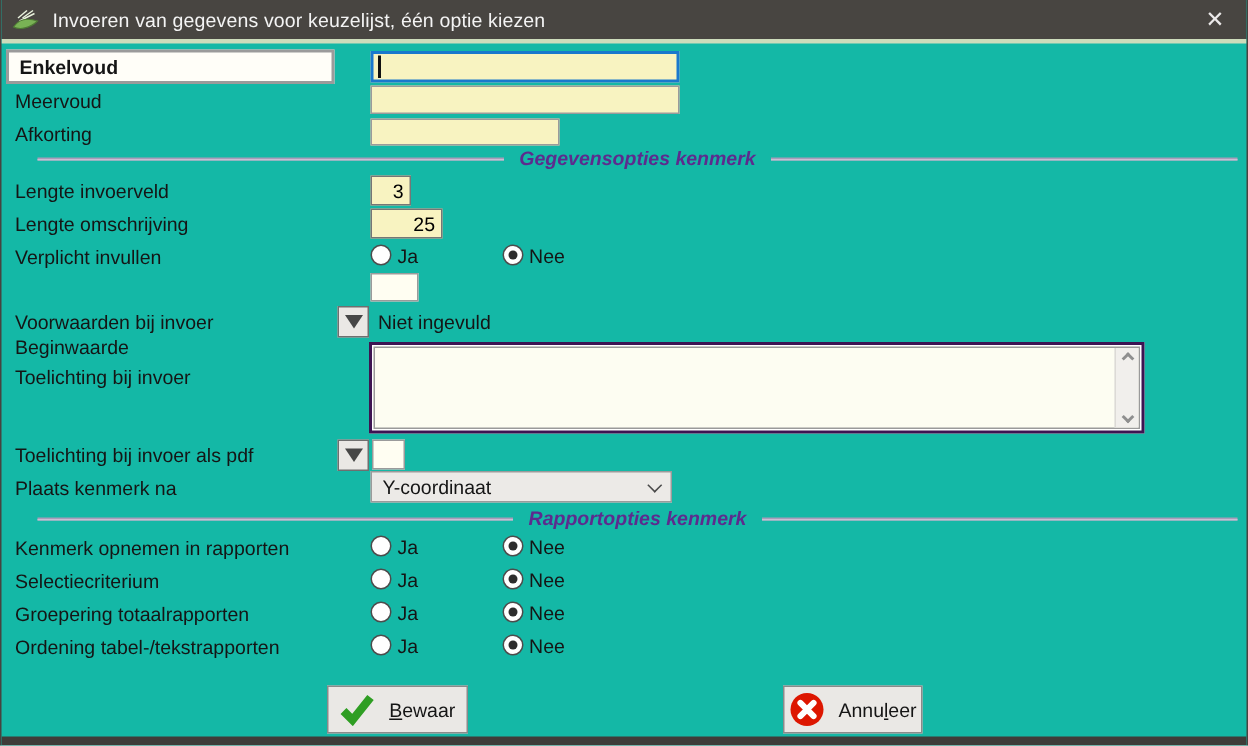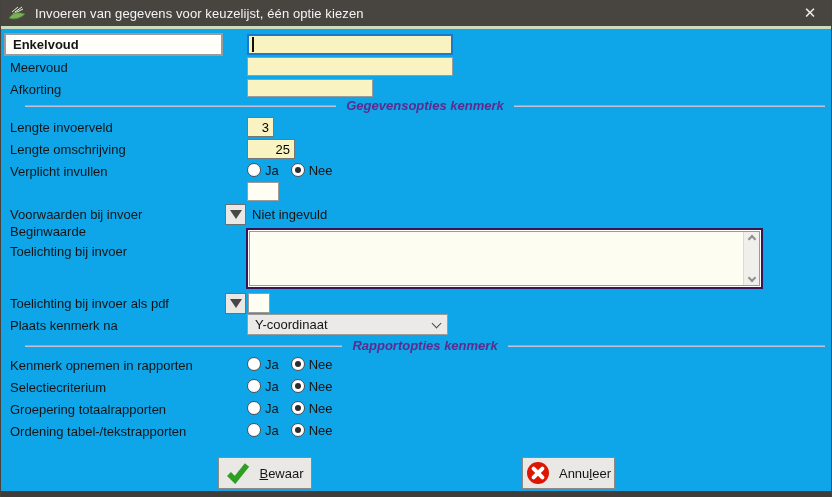--- a/index.html
+++ b/index.html
@@ -1,19 +1,19 @@
 <!DOCTYPE html>
 <html><head>
 <meta charset="utf-8">
 <style>
   html,body { margin:0; padding:0; background:#cfcdc9; }
   * { box-sizing:border-box; }
   .window {
     position:relative; width:832px; height:497px;
-    background:#0ea5e9; overflow:hidden;
+    background:#14b8a6; overflow:hidden;
     font-family:"Liberation Sans", sans-serif; font-size:13px; color:#151515;
     border-left:1px solid #46433f; border-right:1px solid #46433f;
   }
   
   .titlebar {
     position:absolute; top:0; left:0; right:0; height:26px;
     background:#484541; display:flex; align-items:center; padding-left:7px;
   }
   .titlebar .app-icon { width:20px; height:16px; display:flex; align-items:center; }
   .titlebar .title { color:#f4f4f4; margin-left:7px; font-size:13px; letter-spacing:.1px; }
@@ -39,21 +39,21 @@
 
   .smallnum { text-align:right; border:1px solid #767676; }
   .whitebox { background:#fffef2; border:1px solid #9b9b9b; }
 
   
   .sep { position:absolute; left:24px; right:6px; height:15px; display:flex; align-items:center; }
   .sep .line { flex:1; height:2px; background:#a79cba; border-bottom:1px solid #c8c0d4; }
   .sep .sep-text { margin:0 10px; color:#5d2b8e; font-weight:bold; font-style:italic; }
 
   
-  .radio-group { position:absolute; display:flex; align-items:center; height:18px; }
+  .radio-group { position:absolute; display:flex; align-items:center; height:18px;gap:44px; }
   .radio-opt { display:flex; align-items:center; margin-right:12px; }
   .radio {
     width:14px; height:14px; border-radius:50%; background:#fff;
     border:1px solid #4c4c4c; display:inline-block; position:relative; margin-right:4px;
   }
   .radio.checked::after { content:""; position:absolute; inset:3px; border-radius:50%; background:#2d2d2d; }
 
   
   .drop-btn {
     position:absolute; width:21px; height:21px; background:#eae8e5; border:1px solid #6f6f6f;

